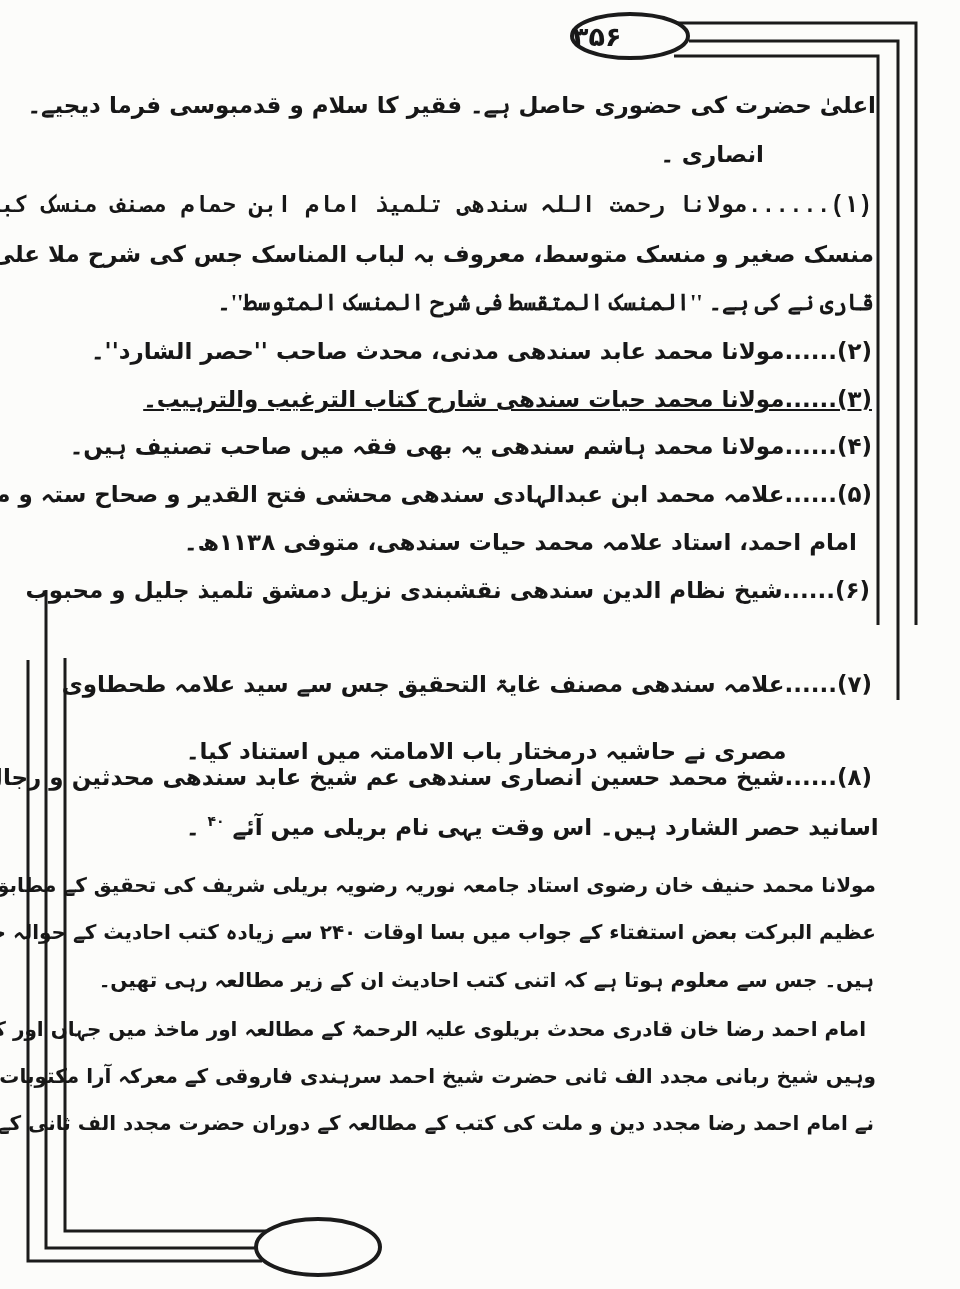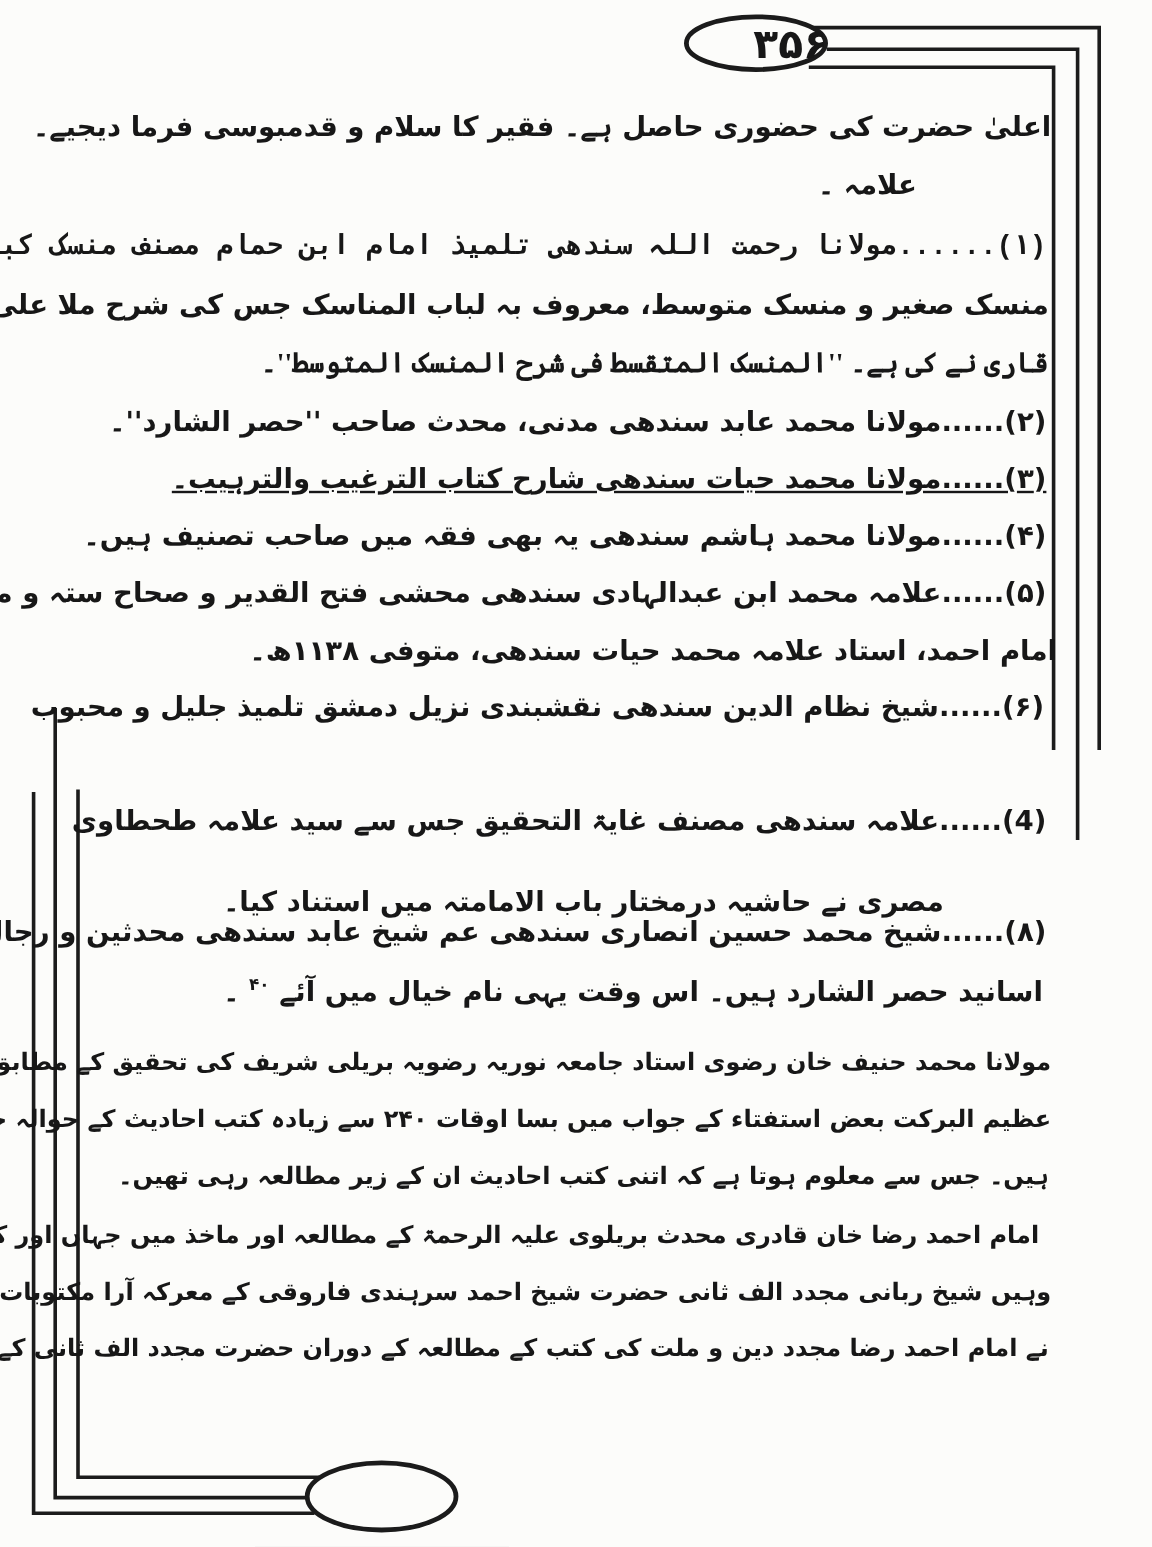--- a/index.html
+++ b/index.html
@@ -12,22 +12,22 @@
     overflow: hidden;
     font-family: "DejaVu Sans", sans-serif;
     color: #171717;
   }
   .ornament-svg { position: absolute; inset: 0; width: 960px; height: 1289px; }
   .page-number {
     position: absolute;
     left: 572px; top: 17px;
     width: 118px; height: 40px;
     line-height: 40px;
-    text-align: right;
-    font-size: 34px;
+    text-align: left;
+    font-size: 27px;
     font-weight: bold;
     direction: rtl;
   }
   .ln {
     position: absolute;
     white-space: nowrap;
     direction: rtl;
     font-weight: bold;
     letter-spacing: 0;
   }
@@ -37,21 +37,21 @@
 
   #ln-intro   { top: 92px;  right: 84px; }
   #ln-answer  { top: 141px; right: 196px; }
   #ln-item1a  { top: 191px; right: 88px; font-family: Liberation Mono, monospace; }
   #ln-item1b  { top: 241px; right: 86px; }
   #ln-item1c  { top: 289px; right: 86px; font-family: Liberation Serif, serif; }
   #ln-item2   { top: 338px; right: 88px; }
   #ln-item3   { top: 386px; right: 88px; text-decoration: underline; }
   #ln-item4   { top: 433px; right: 88px; }
   #ln-item5a  { top: 481px; right: 88px; }
-  #ln-item5b  { top: 529px; left: 184px; margin-left: 24px; }
+  #ln-item5b  { top: 529px; left: 184px; }
   #ln-item6a  { top: 577px; right: 90px; }
   #ln-item6b  { top: 626px; left: 224px; }
   #ln-item7a  { top: 671px; right: 88px; }
   #ln-item7b  { top: 738px; left: 186px; }
   #ln-item8a  { top: 764px; right: 88px; }
   #ln-item8b  { top: 813px; left: 186px; }
   #ln-para1a  { top: 873px; right: 84px; }
   #ln-para1b  { top: 920px; right: 84px; }
   #ln-para1c  { top: 968px; right: 86px; }
   #ln-para2a  { top: 1017px; right: 94px; }
@@ -72,36 +72,36 @@
 
     <path d="M 46 590 V 1248 H 256"></path>
     <path d="M 65 658 V 1231 H 266"></path>
     <path d="M 28 660 V 1261 H 262"></path>
     <ellipse cx="318" cy="1247" rx="62" ry="28" stroke-width="4"></ellipse>
   </svg>
 
   <div class="page-number">۳۵۶</div>
 
   <div class="ln sz-list" id="ln-intro">اعلیٰ حضرت کی حضوری حاصل ہے۔ فقیر کا سلام و قدمبوسی فرما دیجیے۔</div>
-  <div class="ln sz-list" id="ln-answer">علامہ ۔</div>
+  <div class="ln sz-list" id="ln-answer">انصاری ۔</div>
 
   <div class="ln sz-list" id="ln-item1a">(۱)......مولانا رحمت اللہ سندھی تلمیذ امام ابن حمام مصنف منسک کبیر،</div>
   <div class="ln sz-list" id="ln-item1b">منسک صغیر و منسک متوسط، معروف بہ لباب المناسک جس کی شرح ملا علی</div>
   <div class="ln sz-list" id="ln-item1c">قاری نے کی ہے۔ ''المنسک المتقسط فی شرح المنسک المتوسط''۔</div>
   <div class="ln sz-list" id="ln-item2">(۲)......مولانا محمد عابد سندھی مدنی، محدث صاحب ''حصر الشارد''۔</div>
   <div class="ln sz-list" id="ln-item3">(۳)......مولانا محمد حیات سندھی شارح کتاب الترغیب والترہیب۔</div>
   <div class="ln sz-list" id="ln-item4">(۴)......مولانا محمد ہاشم سندھی یہ بھی فقہ میں صاحب تصنیف ہیں۔</div>
   <div class="ln sz-list" id="ln-item5a">(۵)......علامہ محمد ابن عبدالہادی سندھی محشی فتح القدیر و صحاح ستہ و مسند</div>
   <div class="ln sz-list" id="ln-item5b">امام احمد، استاد علامہ محمد حیات سندھی، متوفی ۱۱۳۸ھ۔</div>
   <div class="ln sz-list" id="ln-item6a">(۶)......شیخ نظام الدین سندھی نقشبندی نزیل دمشق تلمیذ جلیل و محبوب</div>
-  <div class="ln sz-list" id="ln-item7a">(4)......علامہ سندھی مصنف غایۃ التحقیق جس سے سید علامہ طحطاوی</div>
+  <div class="ln sz-list" id="ln-item7a">(۷)......علامہ سندھی مصنف غایۃ التحقیق جس سے سید علامہ طحطاوی</div>
   <div class="ln sz-list" id="ln-item7b">مصری نے حاشیہ درمختار باب الامامتہ میں استناد کیا۔</div>
   <div class="ln sz-list" id="ln-item8a">(۸)......شیخ محمد حسین انصاری سندھی عم شیخ عابد سندھی محدثین و رجال</div>
   <div class="ln sz-list" id="ln-item8b">
-    <span>اسانید حصر الشارد ہیں۔ اس وقت یہی نام خیال میں آئے</span>
+    <span>اسانید حصر الشارد ہیں۔ اس وقت یہی نام بریلی میں آئے</span>
     <sup>۴۰</sup>
     <span>۔</span>
   </div>
 
   <div class="ln sz-para" id="ln-para1a">مولانا محمد حنیف خان رضوی استاد جامعہ نوریہ رضویہ بریلی شریف کی تحقیق کے مطابق اعلیٰ حضرت</div>
   <div class="ln sz-para" id="ln-para1b">عظیم البرکت بعض استفتاء کے جواب میں بسا اوقات ۲۴۰ سے زیادہ کتب احادیث کے حوالہ جات دیتے</div>
   <div class="ln sz-para" id="ln-para1c">ہیں۔ جس سے معلوم ہوتا ہے کہ اتنی کتب احادیث ان کے زیر مطالعہ رہی تھیں۔</div>
   <div class="ln sz-para" id="ln-para2a">امام احمد رضا خان قادری محدث بریلوی علیہ الرحمۃ کے مطالعہ اور ماخذ میں جہاں اور کتابیں رہیں</div>
   <div class="ln sz-para" id="ln-para2b">وہیں شیخ ربانی مجدد الف ثانی حضرت شیخ احمد سرہندی فاروقی کے معرکہ آرا مکتوبات شریف بھی رہے۔ راقم</div>
   <div class="ln sz-para" id="ln-para2c">نے امام احمد رضا مجدد دین و ملت کی کتب کے مطالعہ کے دوران حضرت مجدد الف ثانی کے مکتوبات شریف</div>

